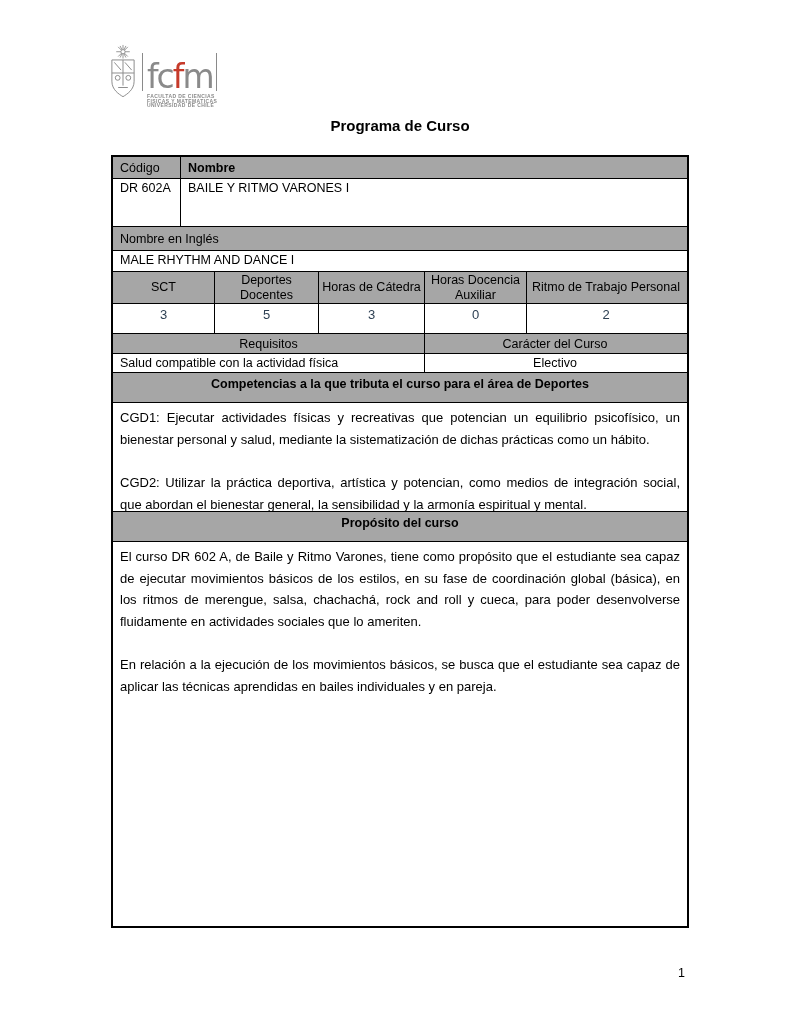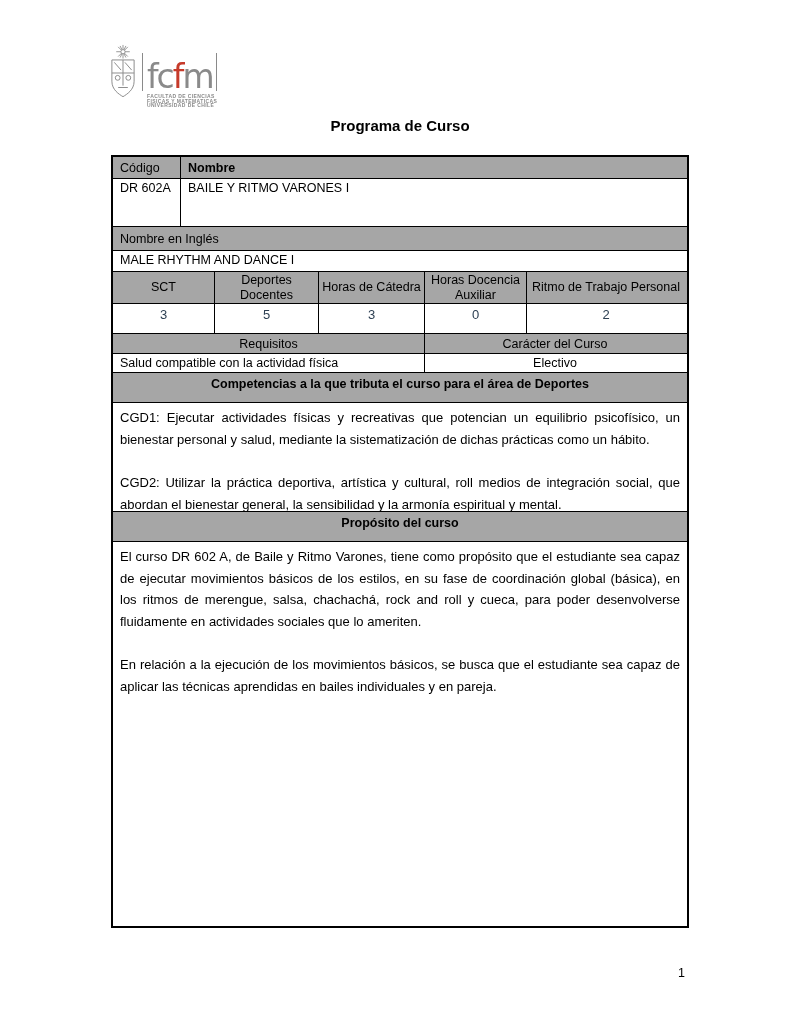--- a/index.html
+++ b/index.html
@@ -161,21 +161,21 @@
       <div class="cell w260 vcenter" style="justify-content:center;">Electivo</div>
     </div>
 
     <div class="row h30 gray">
       <div class="cell wrest section-head">Competencias a la que tributa el curso para el área de Deportes</div>
     </div>
 
     <div class="row h109">
       <div class="cell wrest bodycell">
         <p>CGD1: Ejecutar actividades físicas y recreativas que potencian un equilibrio psicofísico, un bienestar personal y salud, mediante la sistematización de dichas prácticas como un hábito.</p>
-        <p>CGD2: Utilizar la práctica deportiva, artística y cultural, roll medios de integración social, que abordan el bienestar general, la sensibilidad y la armonía espiritual y mental.</p>
+        <p>CGD2: Utilizar la práctica deportiva, artística y potencian, como medios de integración social, que abordan el bienestar general, la sensibilidad y la armonía espiritual y mental.</p>
       </div>
     </div>
 
     <div class="row h30 gray">
       <div class="cell wrest section-head">Propósito del curso</div>
     </div>
 
     <div class="row">
       <div class="cell wrest bodycell">
         <p>El curso DR 602 A, de Baile y Ritmo Varones,  tiene como propósito que el estudiante sea capaz de ejecutar movimientos básicos de los estilos, en su fase de coordinación global (básica), en los ritmos de  merengue, salsa, chachachá, rock and roll y cueca, para poder desenvolverse fluidamente en actividades sociales que lo ameriten.</p>

